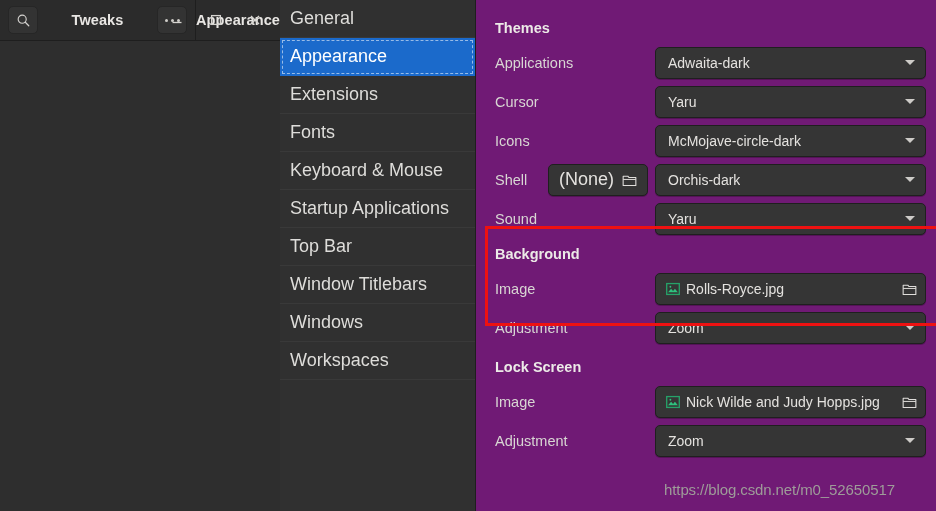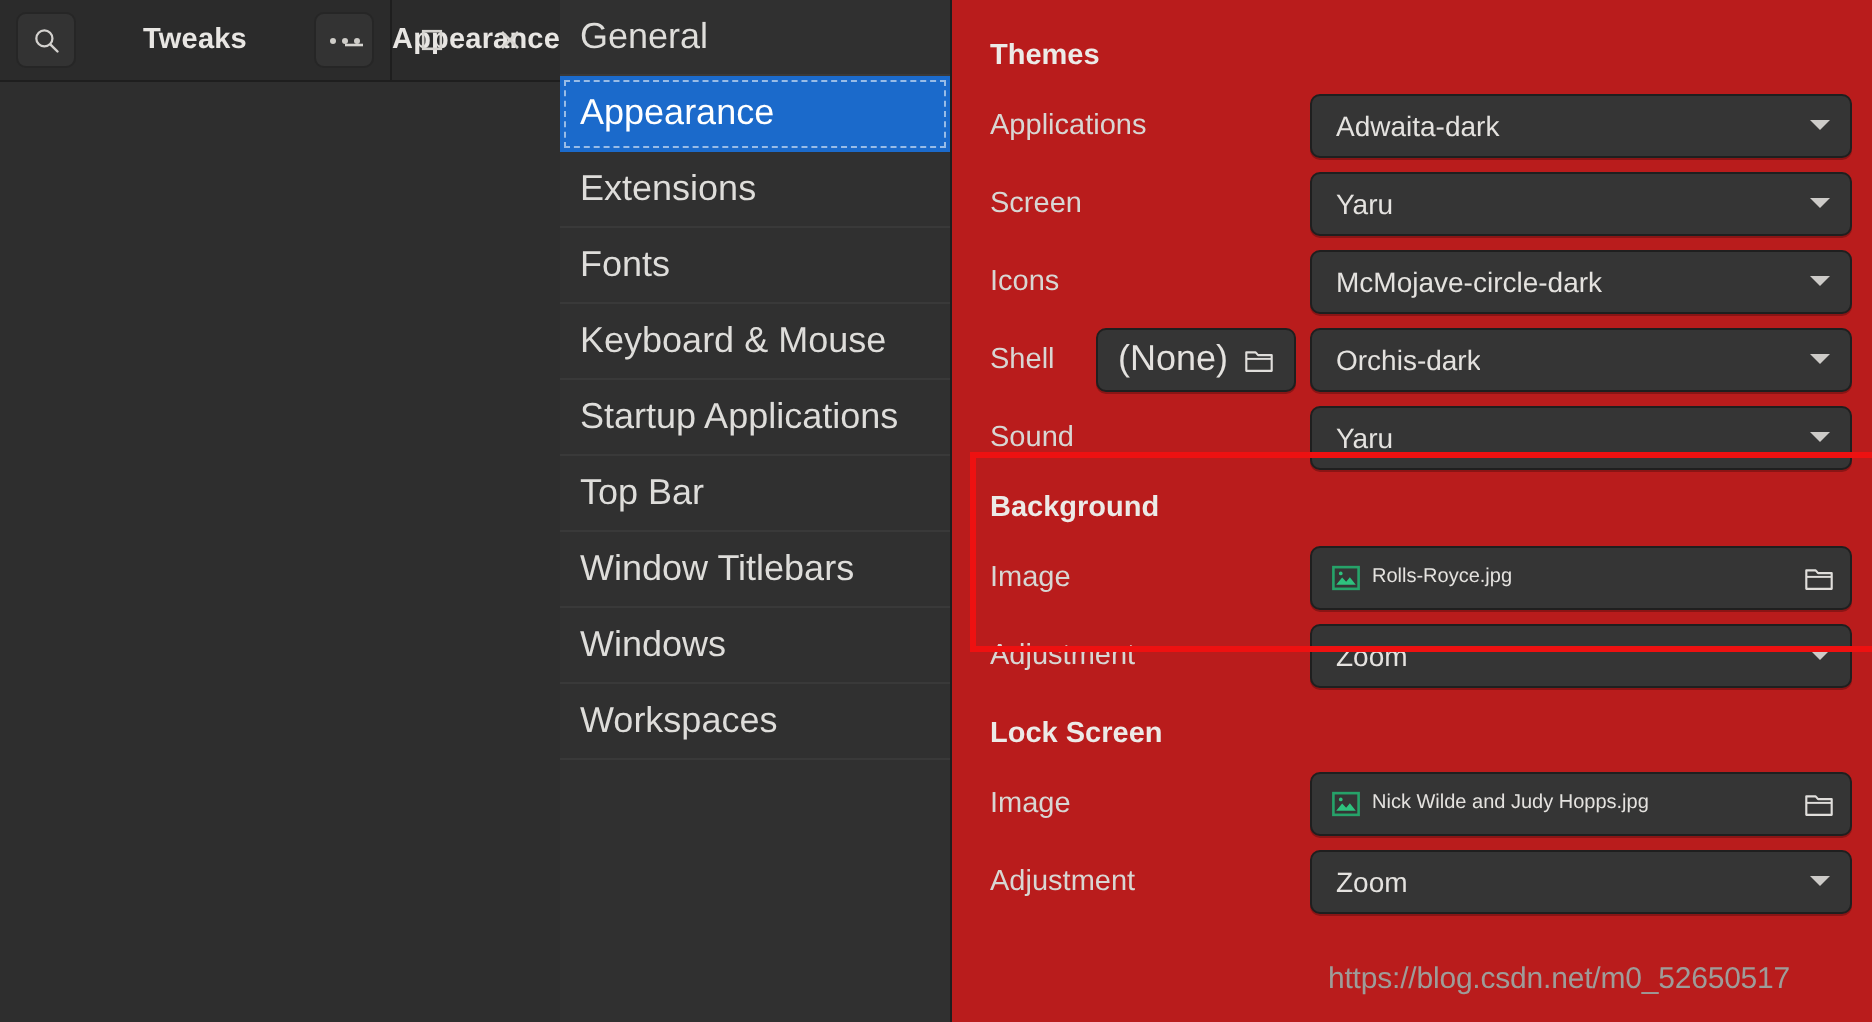--- a/index.html
+++ b/index.html
@@ -143,21 +143,21 @@
     background: #1b6acb;
     color: #ffffff;
     border-bottom: 1px solid #1b6acb;
     outline: 1px dashed rgba(255,255,255,0.55);
     outline-offset: -3px;
   }
 
   
   .content {
     flex: 1 1 auto;
-    background: #b91c1c;
+    background: #701a75;
     padding: 16px 10px 0 19px;
     overflow: hidden;
     position: relative;
   }
 
   .group {
     position: relative;
   }
 
   .group-title {
@@ -222,21 +222,21 @@
   .filebtn {
     width: 271px;
     height: 32px;
     background: #353535;
     border: 1px solid #1f1f1f;
     border-radius: 5px;
     display: flex;
     align-items: center;
     justify-content: space-between;
     padding: 0 8px 0 10px;
-    font-size: 10px;
+    font-size: 14px;
     color: #e4e2df;
     cursor: pointer;
     box-shadow: 0 1px 0 rgba(0,0,0,0.25);
   }
   .filebtn .fname {
     display: flex;
     align-items: center;
     gap: 6px;
     white-space: nowrap;
     overflow: hidden;
@@ -386,21 +386,21 @@
           <div class="row-label">Applications</div>
           <div class="row-ctl">
             <div class="combo">
               <span class="val">Adwaita-dark</span>
               <span class="caret"></span>
             </div>
           </div>
         </div>
 
         <div class="row">
-          <div class="row-label">Screen</div>
+          <div class="row-label">Cursor</div>
           <div class="row-ctl">
             <div class="combo">
               <span class="val">Yaru</span>
               <span class="caret"></span>
             </div>
           </div>
         </div>
 
         <div class="row">
           <div class="row-label">Icons</div>

